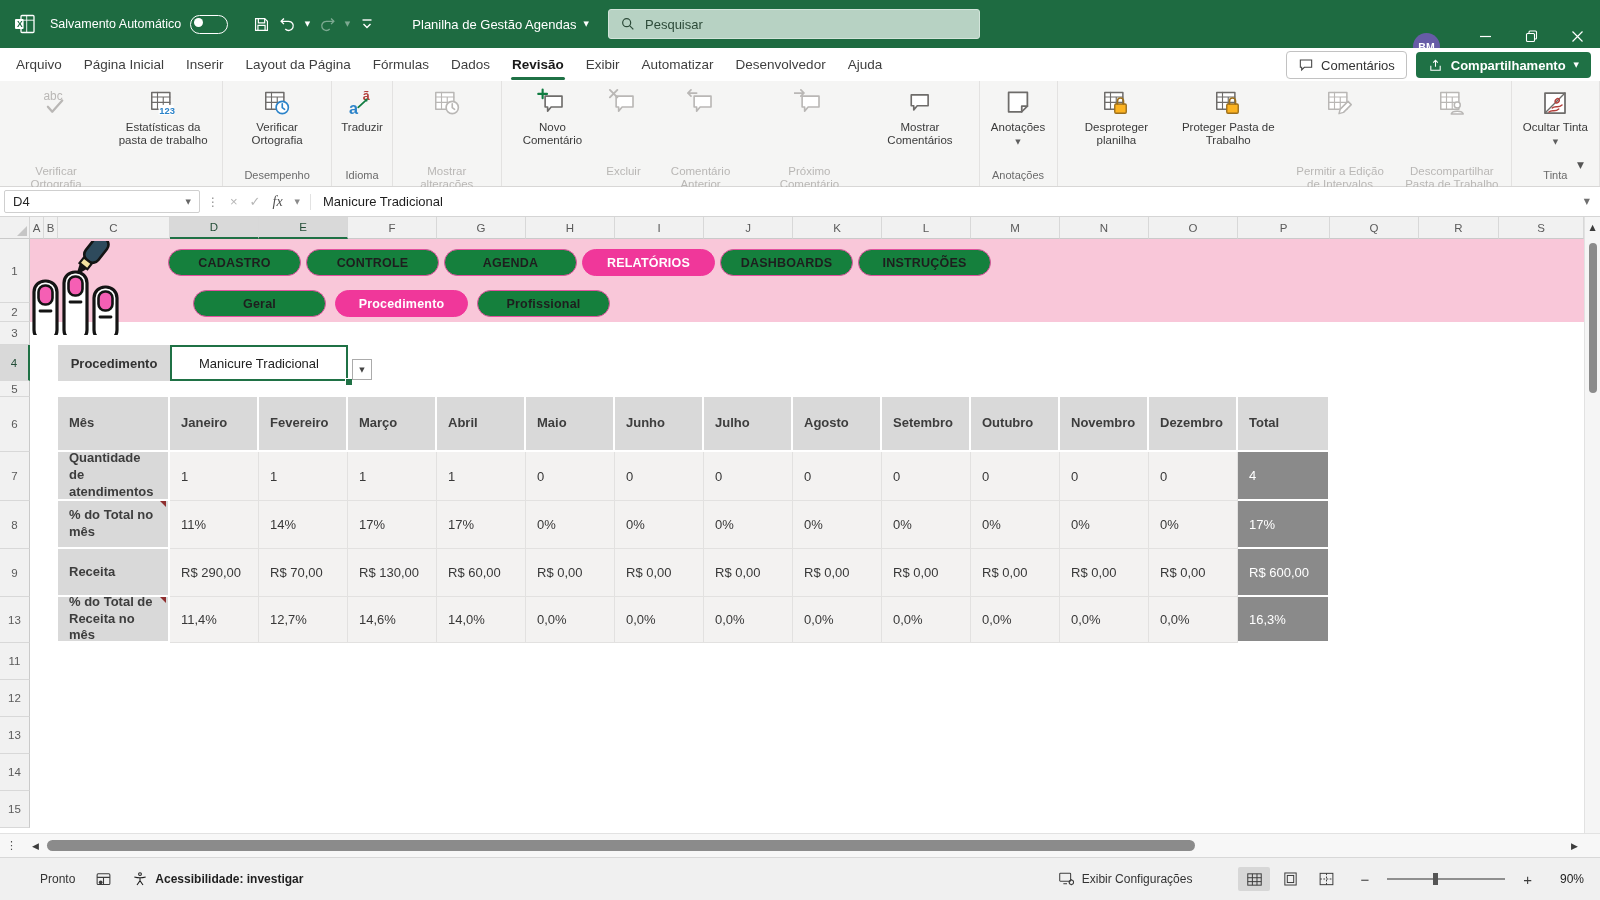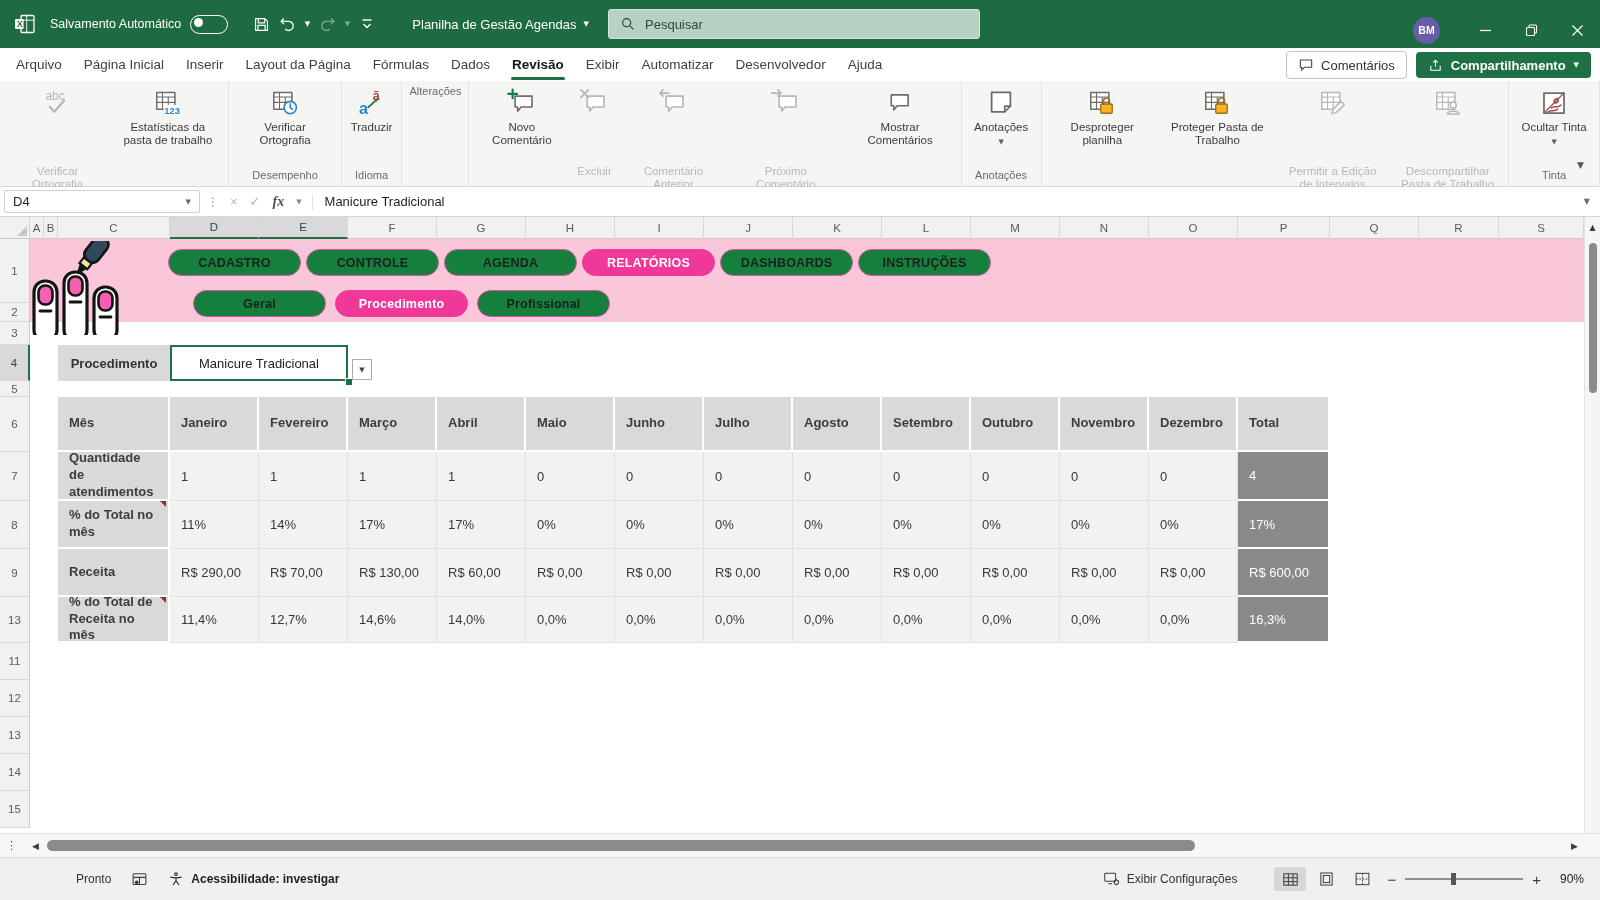--- a/index.html
+++ b/index.html
@@ -15,21 +15,21 @@
   .autosave{display:flex;align-items:center;gap:9px;font-size:12.5px;}
   .toggle{width:36px;height:17px;border:1.5px solid #fff;border-radius:10px;position:relative;}
   .toggle .knob{position:absolute;left:3px;top:2.5px;width:9px;height:9px;border-radius:50%;background:#fff;}
   .qat{display:flex;align-items:center;gap:2px;margin-left:8px;}
   .qat .ic{width:24px;height:26px;}
   .dim{opacity:.42;}
   .doc-title{display:flex;align-items:center;gap:7px;font-size:13px;margin-left:20px;white-space:nowrap;}
   .searchbox{position:absolute;left:608px;top:9px;width:372px;height:30px;box-sizing:border-box;
              background:#b7d2c3;border:1px solid #d2e4da;border-radius:3px;display:flex;align-items:center;
              gap:9px;padding:0 11px;color:#2c4a38;font-size:13px;}
-  .tb-right{position:absolute;right:0;top:0;height:60px;display:flex;align-items:center;}
+  .tb-right{position:absolute;right:0;top:0;height:60px;display:flex;align-items:flex-end;}
   .avatar{width:27px;height:27px;border-radius:50%;background:#675ca7;color:#fff;font-size:10.5px;
           font-weight:bold;display:flex;align-items:center;justify-content:center;margin-right:22px;}
   .winbtn{width:46px;height:48px;display:flex;align-items:center;justify-content:center;}
 
   
   .tabrow{position:absolute;left:0;top:48px;width:100%;height:33px;background:#fff;display:flex;align-items:center;}
   .tabs{display:flex;padding-left:5px;}
   .tab{padding:0 11px;font-size:13.5px;color:#3f3f3f;line-height:31px;position:relative;white-space:nowrap;}
   .tab.active{font-weight:700;color:#191919;}
   .tab.active::after{content:'';position:absolute;left:10px;right:10px;bottom:0;height:3px;
@@ -55,21 +55,21 @@
 
   
   .fbar{position:absolute;left:0;top:187px;width:100%;height:30px;box-sizing:border-box;background:#fff;
         border-bottom:1px solid #d5d5d5;display:flex;align-items:center;}
   .namebox{width:196px;height:23px;box-sizing:border-box;border:1px solid #cfcfcf;border-radius:2px;
            margin-left:4px;display:flex;align-items:center;justify-content:space-between;
            padding:0 8px;font-size:13px;color:#262626;}
   .fb-dots{color:#909090;padding:0 7px;font-size:12px;}
   .fb-btns{display:flex;align-items:center;gap:12px;padding:0 10px 0 4px;border-right:1px solid #e2e2e2;}
   .fb-x,.fb-ok{color:#b5b5b5;font-size:13px;}
-  .fb-fx{color:#4f4f4f;font-size:14px;font-style:italic;font-family:"Liberation Serif",serif;font-weight:bold;}
+  .fb-fx{color:#4f4f4f;font-size:14px;font-style:italic;font-family:"Liberation Serif",serif;font-weight:normal;}
   .fb-value{flex:1;padding-left:12px;font-size:13px;color:#1e1e1e;}
   .fb-expand{padding-right:10px;color:#6f6f6f;}
 
   
   .grid{position:absolute;left:0;top:217px;width:1584px;height:616px;background:#fff;}
   .colhdrs{position:absolute;left:0;top:0;height:22px;display:flex;}
   .corner{width:30px;height:22px;box-sizing:border-box;background:#f1f1f1;border-right:1px solid #d4d4d4;
           border-bottom:1px solid #cacaca;position:relative;}
   .corner::after{content:'';position:absolute;right:2px;bottom:2px;border-left:10px solid transparent;
                  border-bottom:10px solid #c6c6c6;}
@@ -115,23 +115,23 @@
   .vscroll .up{display:block;text-align:center;font-size:8px;color:#3c3c3c;padding-top:6px;}
   .vthumb{position:absolute;left:4px;top:26px;width:8px;height:150px;background:#8b8b8b;border-radius:4px;}
   .hscroll{position:absolute;left:0;top:833px;width:1600px;height:24px;box-sizing:border-box;background:#f7f7f7;
            border-top:1px solid #e2e2e2;display:flex;align-items:center;}
   .hs-grip{color:#4d4d4d;font-size:11px;padding:0 10px 0 6px;letter-spacing:-1px;}
   .hs-arrow{color:#3c3c3c;font-size:9px;padding:0 6px;}
   .hthumb{height:11px;width:1148px;background:#8b8b8b;border-radius:6px;margin-left:2px;}
   .hs-right{margin-left:auto;padding-right:22px;}
   .statusbar{position:absolute;left:0;top:857px;width:1600px;height:43px;box-sizing:border-box;background:#f0f0f0;
              border-top:1px solid #d8d8d8;display:flex;align-items:center;font-size:12px;color:#333;}
-  .sb-left{display:flex;align-items:center;gap:20px;padding-left:40px;margin-left:36px;}
+  .sb-left{display:flex;align-items:center;gap:20px;padding-left:40px;}
   .sb-acc{display:flex;align-items:center;gap:7px;font-weight:700;color:#1f1f1f;}
-  .sb-right{margin-left:auto;display:flex;align-items:center;gap:9px;padding-right:16px;}
+  .sb-right{margin-left:auto;display:flex;align-items:center;gap:18px;padding-right:16px;}
   .sb-views{display:flex;gap:4px;}
   .viewbtn{width:32px;height:24px;display:flex;align-items:center;justify-content:center;border-radius:2px;}
   .viewbtn.active{background:#d7d7d7;}
   .zslider{width:118px;height:2px;background:#8f8f8f;position:relative;}
   .zthumb{position:absolute;left:46px;top:-5px;width:5px;height:12px;background:#555;}
   .zoom-pct{width:34px;text-align:right;color:#222;}
   .sb-settings{display:flex;align-items:center;gap:6px;margin-right:28px;}
 </style>
 </head>
 <body>
@@ -297,20 +297,31 @@
       <text x="12.5" y="9.5" font-size="10" font-weight="bold" fill="#b3403c" font-family="sans-serif">ã</text>
       <path d="M9 15.5l6.5-6" stroke="#107c41" stroke-width="1.4"></path>
                 <path d="M14 9.2l2.8-.9-.8 2.8z" fill="#107c41"></path>
               </svg></span>
       <span class="rlab">Traduzir</span>
           </div>
         </div>
         <div class="rgrouplabel">Idioma</div>
       </div>
       <div class="rgroup">
+        <div class="rbtns">
+          <div class="rbtn disabled">
+            <span class="ric"><svg viewBox="0 0 24 24" width="30" height="30" fill="none" stroke-linecap="round" stroke-linejoin="round">
+                <rect x="3" y="3.5" width="14.5" height="13.5" fill="#fff" stroke="#b9b7b5" stroke-width="1.2"></rect>
+    <path d="M3 7.2h14.5M7.6 3.5v13.5M12.2 7.2v9.8M3 11.5h14.5" stroke="#b9b7b5" stroke-width=".9" fill="none"></path>
+                <circle cx="16.2" cy="15.6" r="4.9" fill="#fff" stroke="#b9b7b5" stroke-width="1.3"></circle>
+      <path d="M16.2 12.7v3l1.9 1.4" stroke="#b9b7b5" stroke-width="1.3" fill="none"></path>
+              </svg></span>
+      <span class="rlab">Mostrar alterações</span>
+          </div>
+        </div>
         <div class="rgrouplabel">Alterações</div>
       </div>
       <div class="rgroup">
         <div class="rbtns">
           <div class="rbtn">
             <span class="ric"><svg viewBox="0 0 24 24" width="30" height="30" fill="none" stroke-linecap="round" stroke-linejoin="round">
                 <path d="M6.5 6.5h13.5v8.7h-8.7l-2.8 3.3v-3.3H6.5z" fill="#fff" stroke="#6e6c6a" stroke-width="1.3"></path>
                 <path d="M4.5 1.2v7M1 4.7h7" stroke="#107c41" stroke-width="1.7"></path>
               </svg></span>
       <span class="rlab">Novo Comentário</span>

